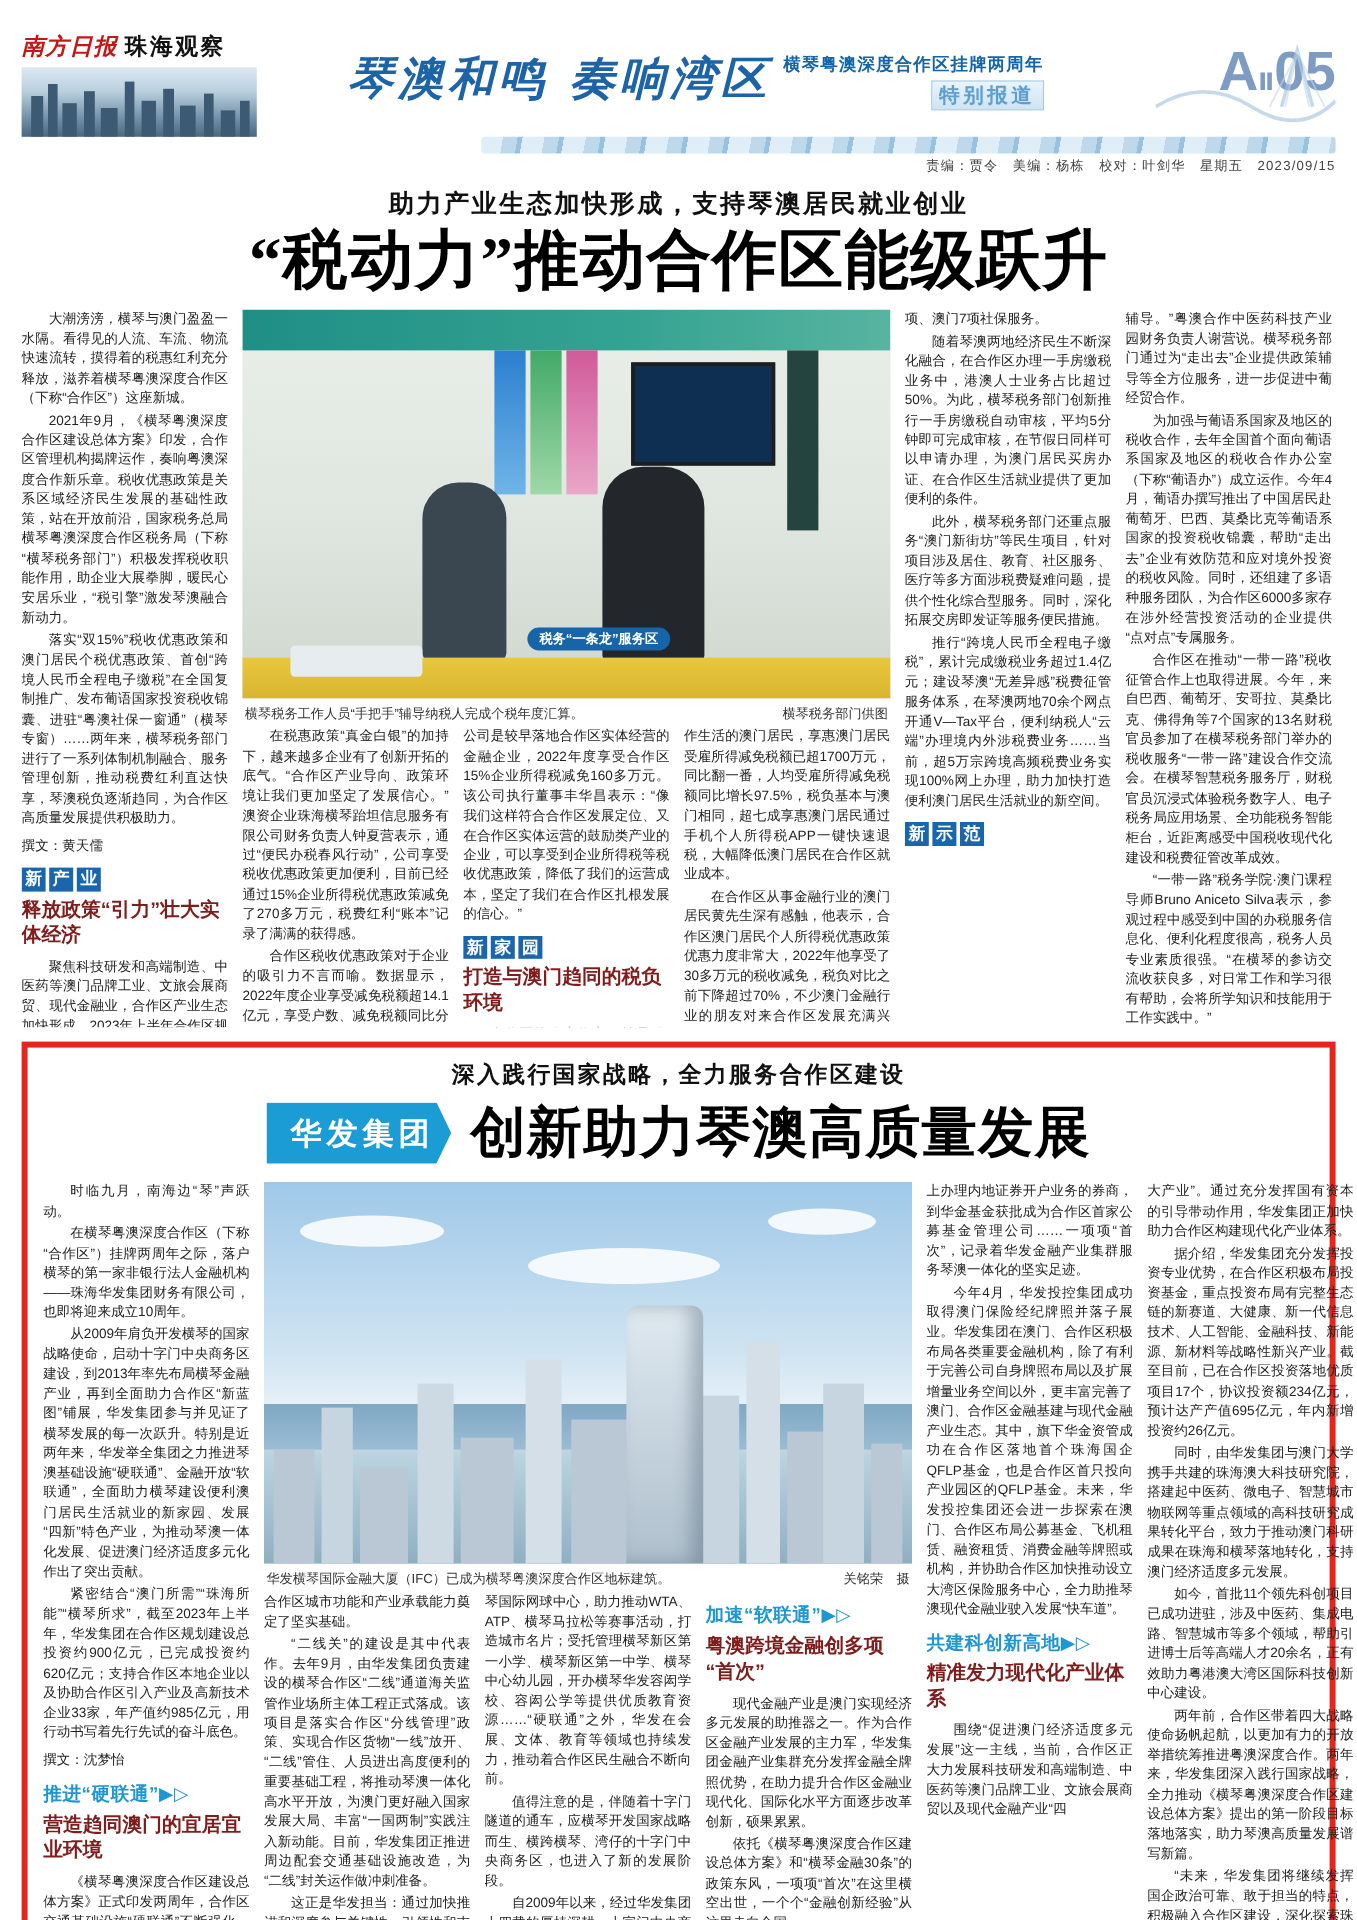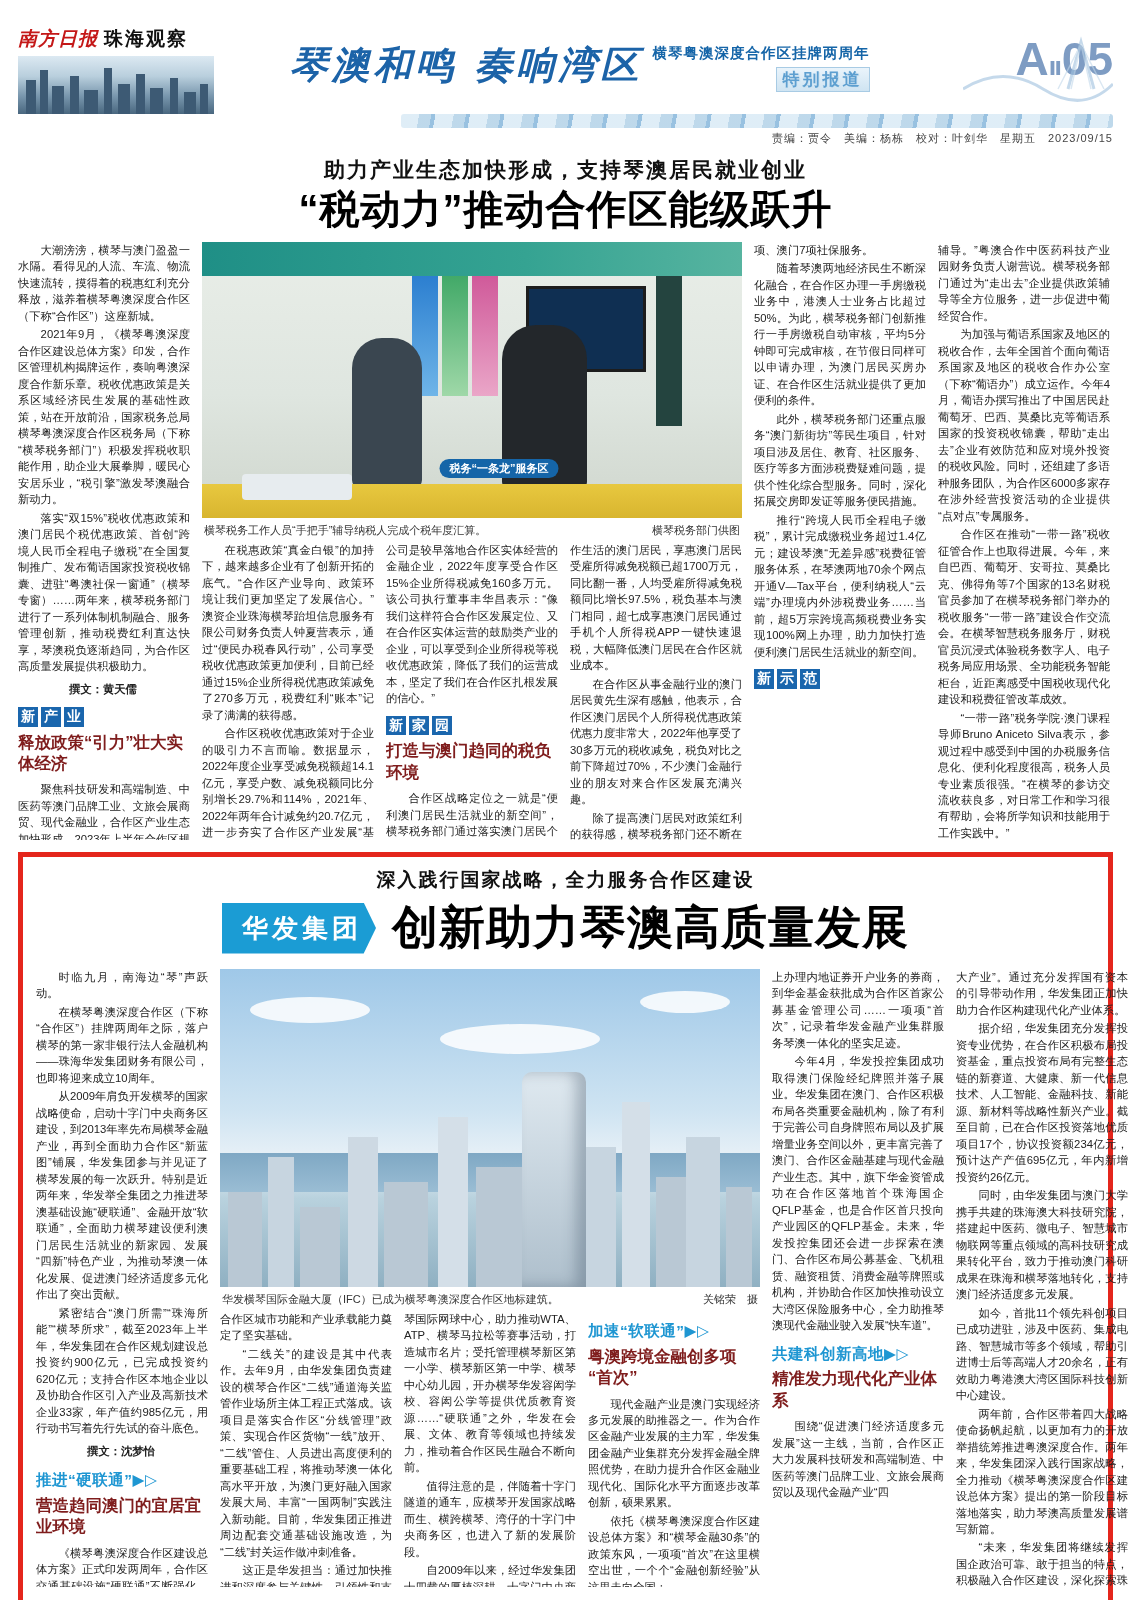--- a/index.html
+++ b/index.html
@@ -23,46 +23,46 @@
   .pageno{color:#7e9cc3;font-weight:bold;white-space:nowrap;}
   .pn-a{font-size:46px;}
   .pn-sub{font-size:20px;}
   .pn-n{font-size:46px;}
   .bridge{position:absolute;right:0;top:8px;opacity:.6;}
   .waveband{height:14px;margin-left:35%;background:repeating-linear-gradient(100deg,#d7e9f5 0 18px,#aecfe6 18px 30px,#7fb2d9 30px 34px);border-radius:3px;opacity:.8;}
   .credits{margin-top:3px;text-align:right;font-size:11px;color:#444;letter-spacing:1px;}
 
   
   .kicker{margin-top:10px;text-align:center;font-size:21px;font-weight:900;color:#111;letter-spacing:2px;}
-  .main-headline{text-align:center;font-size:40px;font-weight:900;color:#000;letter-spacing:1px;line-height:1.15;font-family:Liberation Sans, sans-serif;margin-top:2px;}
+  .main-headline{text-align:center;font-size:54px;font-weight:900;color:#000;letter-spacing:1px;line-height:1.15;font-family:Liberation Serif, serif;margin-top:2px;}
   .cols{display:flex;gap:12px;margin-top:10px;height:598px;}
   .col{width:172px;flex:none;overflow:hidden;font-size:11.3px;line-height:1.46;text-align:justify;}
   .mid-group{width:540px;flex:none;display:flex;flex-direction:column;}
   .photo{position:relative;overflow:hidden;flex:none;}
-  .photo-tax{height:276px;background:linear-gradient(180deg,#e9eee8 0%,#dfe6e0 55%,#cfd6cd 100%);}
+  .photo-tax{height:324px;background:linear-gradient(180deg,#e9eee8 0%,#dfe6e0 55%,#cfd6cd 100%);}
   .pt-banner{position:absolute;top:0;left:0;right:0;height:34px;background:linear-gradient(90deg,#1f8f86,#35a392 60%,#57b4a0);}
   .pt-pillar{position:absolute;top:34px;right:60px;width:26px;height:150px;background:#24443f;}
   .pt-screen{position:absolute;top:44px;right:96px;width:120px;height:86px;background:#0f2f52;border:3px solid #1d1d1d;}
   .pt-banner2{position:absolute;top:34px;left:210px;width:26px;height:120px;background:linear-gradient(180deg,#2c7fd0,#6fb5e8);}
   .pt-banner3{position:absolute;top:34px;left:240px;width:26px;height:120px;background:linear-gradient(180deg,#42a968,#9fd8a8);}
   .pt-banner4{position:absolute;top:34px;left:270px;width:26px;height:120px;background:linear-gradient(180deg,#d05a9a,#eaa6c8);}
   .pt-fig1{position:absolute;bottom:30px;left:150px;width:70px;height:150px;background:#3a4650;border-radius:30px 30px 8px 8px;}
   .pt-fig2{position:absolute;bottom:28px;left:300px;width:85px;height:165px;background:#23272b;border-radius:34px 34px 8px 8px;}
   .pt-sofa{position:absolute;bottom:0;left:0;right:0;height:34px;background:linear-gradient(180deg,#e8c83f,#d8b52f);}
   .pt-table{position:absolute;bottom:18px;left:40px;width:110px;height:26px;background:#e7ecef;border-radius:4px;}
   .pt-sign{position:absolute;bottom:40px;left:55%;transform:translateX(-50%);background:#1565a8;color:#fff;font-size:11px;font-weight:bold;padding:2px 10px;border-radius:10px;white-space:nowrap;}
   .caption-row{display:flex;justify-content:space-between;align-items:flex-start;font-size:11px;color:#333;padding:5px 2px 4px;flex:none;}
   .cap-credit{white-space:nowrap;color:#333;}
   .mid-cols{flex:1;display:flex;gap:12px;overflow:hidden;}
   .mid-cols .col{width:172px;}
 
   
   .it-p{text-indent:2em;margin-bottom:2px;}
   .it-pc{margin-bottom:2px;}
-  .it-byline{text-align:center;font-weight:bold;margin:6px 2px 10px 0;}
+  .it-byline{text-align:left;font-weight:normal;margin:6px 2px 10px 0;}
   .it-badge{margin:9px 0 5px;}
   .it-badge span{display:inline-block;background:#1a66ad;color:#fff;font-weight:bold;font-size:14px;line-height:1.25;padding:1px 3px;margin-right:3px;}
   .it-h{font-weight:900;font-size:16.5px;line-height:1.3;margin:0 0 7px;color:#7f1d1d;text-align:left;}
   .it-bh{color:#1e96d2;font-weight:900;font-size:15.5px;margin:9px 0 3px;text-align:left;letter-spacing:.5px;}
 
   
   .redbox{margin-top:12px;border:5px solid #e4261c;padding:10px 13px 8px;height:756px;}
   .hf-kicker{text-align:center;font-size:19px;font-weight:900;color:#111;letter-spacing:2px;}
   .hf-headrow{display:flex;justify-content:center;align-items:center;gap:16px;margin-top:4px;}
   .hf-badge{background:#1b9cd4;color:#fff;font-weight:900;font-size:26px;letter-spacing:4px;padding:8px 14px 8px 20px;clip-path:polygon(0 0,92% 0,100% 50%,92% 100%,0 100%);}

